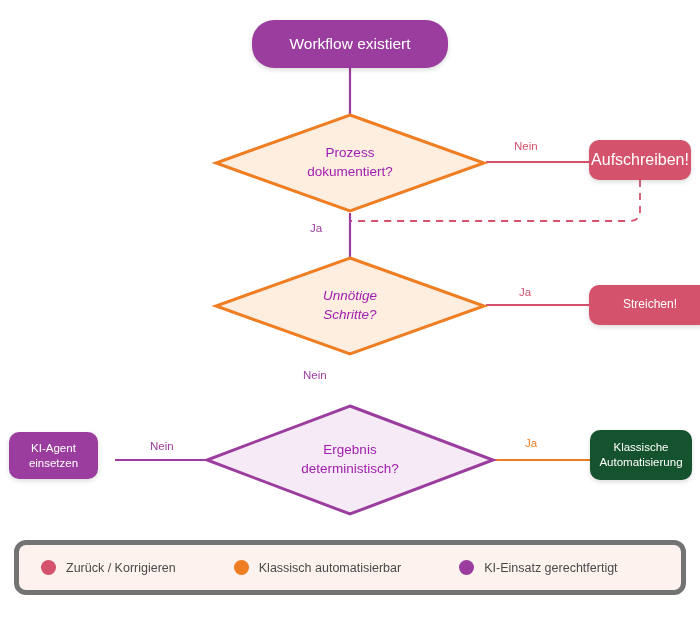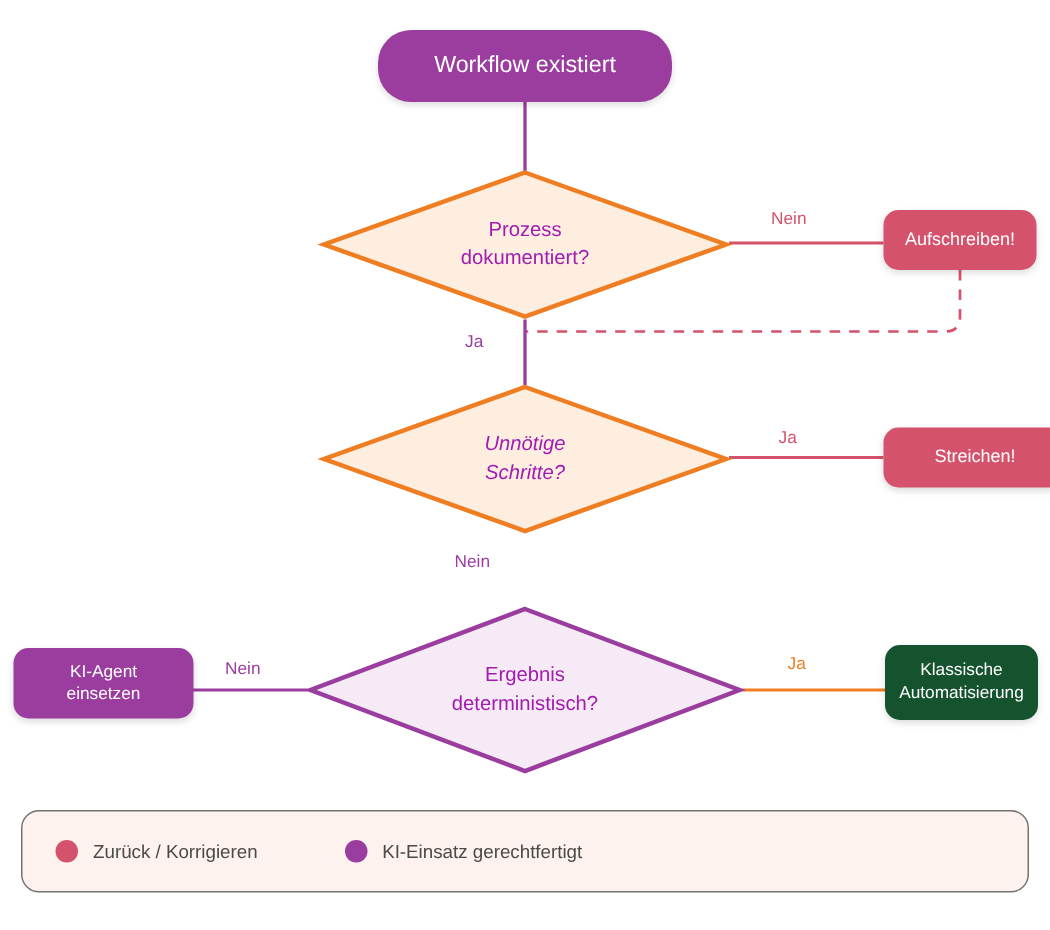--- a/index.html
+++ b/index.html
@@ -65,36 +65,36 @@
     font-size: 15.5px;
     text-align: right;
   }
 
   .node-aufschreiben {
     left: 589px;
     top: 140px;
     width: 102px;
     height: 40px;
     background: #D4526B;
-    font-size: 12px;
+    font-size: 16px;
   }
 
   .node-streichen {
     left: 589px;
     top: 285px;
     width: 122px;
     height: 40px;
     background: #D4526B;
     font-size: 12px;
   }
 
   .node-kiagent {
     left: 9px;
     top: 432px;
-    width: 120px;
+    width: 89px;
     height: 47px;
     background: #9B3D9E;
     font-size: 11.5px;
   }
 
   .node-klassisch {
     left: 590px;
     top: 430px;
     width: 102px;
     height: 50px;
@@ -147,21 +147,21 @@
 
   
   #legend {
     position: absolute;
     left: 14px;
     top: 540px;
     width: 672px;
     height: 55px;
     box-sizing: border-box;
     background: #FDF2EE;
-    border: 1px solid #737373;
+    border: 5px solid #737373;
     border-radius: 12px;
     display: flex;
     align-items: center;
     padding-left: 22px;
   }
   .legend-item {
     display: flex;
     align-items: center;
     font-size: 12.5px;
     color: #4A4A4A;
@@ -275,18 +275,22 @@
   <div class="edge-label lab-nein2">Nein</div>
   <div class="edge-label lab-nein3">Nein</div>
   <div class="edge-label lab-ja3">Ja</div>
 
   <div id="legend">
     <div class="legend-item">
       <span class="legend-dot" style="background:#D4526B"></span>
       <span>Zurück / Korrigieren</span>
     </div>
     <div class="legend-item">
+      <span class="legend-dot" style="background:#EF7D22"></span>
+      <span>Klassisch automatisierbar</span>
+    </div>
+    <div class="legend-item">
       <span class="legend-dot" style="background:#9B3D9E"></span>
       <span>KI-Einsatz gerechtfertigt</span>
     </div>
   </div>
 
 </div>
 
 </body></html>

